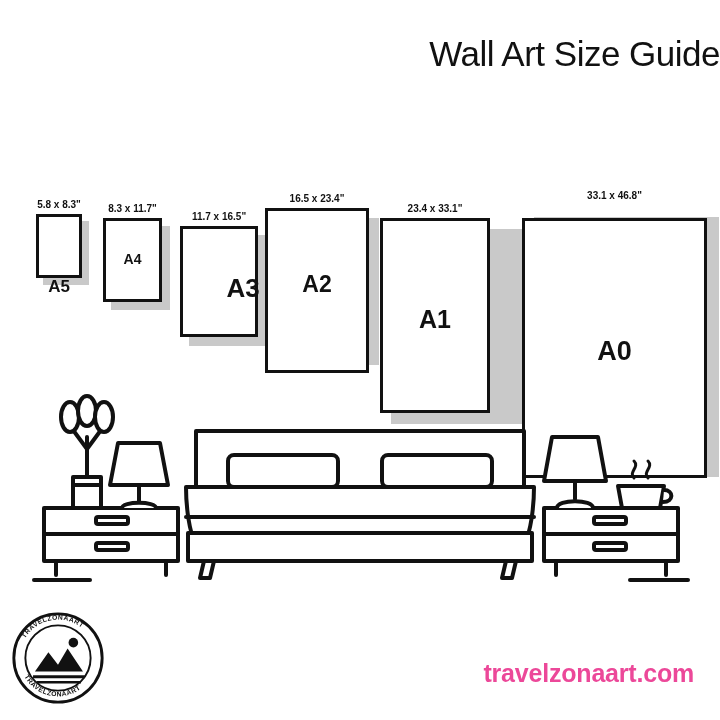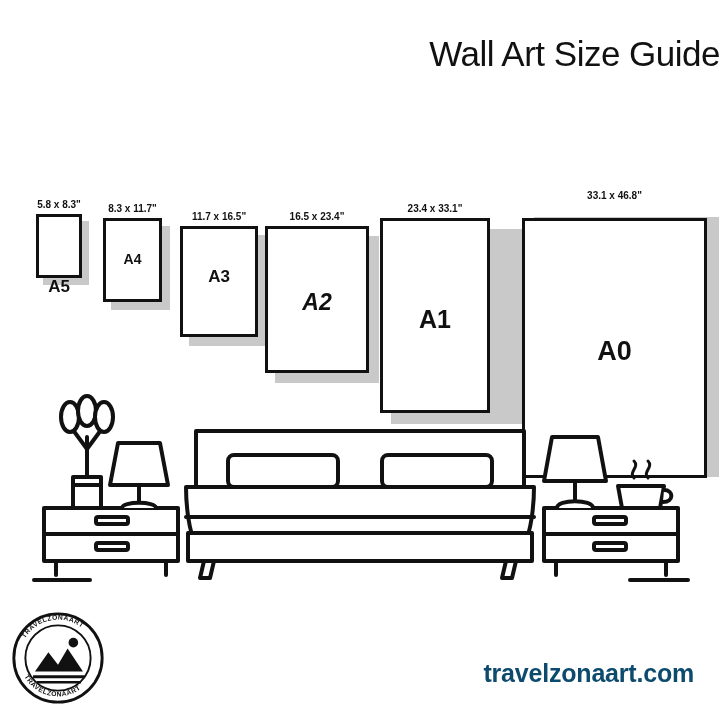--- a/index.html
+++ b/index.html
@@ -84,21 +84,21 @@
     height: 230px;
   }
 
   
   .footer-url {
     position: absolute;
     right: 26px;
     bottom: 32px;
     font-size: 25px;
     font-weight: bold;
-    color: #0c4a6e;
+    color: #ec4899;
     letter-spacing: -0.2px;
   }
   .logo {
     position: absolute;
     left: 10px;
     bottom: 14px;
     width: 96px;
     height: 96px;
   }
   .logo-text-top, .logo-text-bottom {
@@ -130,28 +130,28 @@
       <div class="frame-shadow" style="left:8px; top:8px; width:59px; height:84px;"></div>
       <div class="frame-box" style="width:59px; height:84px;">
         <div class="frame-name" style="font-size:14px; top:30px;">A4</div>
       </div>
     </div>
 
     <div class="frame-wrap" style="left:180px; bottom:63px;">
       <div class="frame-label">11.7 x 16.5"</div>
       <div class="frame-shadow" style="left:9px; top:9px; width:78px; height:111px;"></div>
       <div class="frame-box" style="width:78px; height:111px;">
-        <div class="frame-name" style="font-size:17px; top:38px;">A3</div>
+        <div class="frame-name" style="font-size:26px; top:44px;padding-left:24px;">A3</div>
       </div>
     </div>
 
     <div class="frame-wrap" style="left:265px; bottom:27px;">
       <div class="frame-label">16.5 x 23.4"</div>
       <div class="frame-shadow" style="left:10px; top:10px; width:104px; height:147px;"></div>
-      <div class="frame-box" style="width:104px; height:147px;font-style:italic;">
+      <div class="frame-box" style="width:104px; height:165px;">
         <div class="frame-name" style="font-size:23px; top:60px;">A2</div>
       </div>
     </div>
 
     <div class="frame-wrap" style="left:380px; bottom:-13px;">
       <div class="frame-label">23.4 x 33.1"</div>
       <div class="frame-shadow" style="left:11px; top:11px; width:138px; height:195px;"></div>
       <div class="frame-box" style="width:110px; height:195px;text-decoration:underline;">
         <div class="frame-name" style="font-size:25px; top:84px;">A1</div>
       </div>

